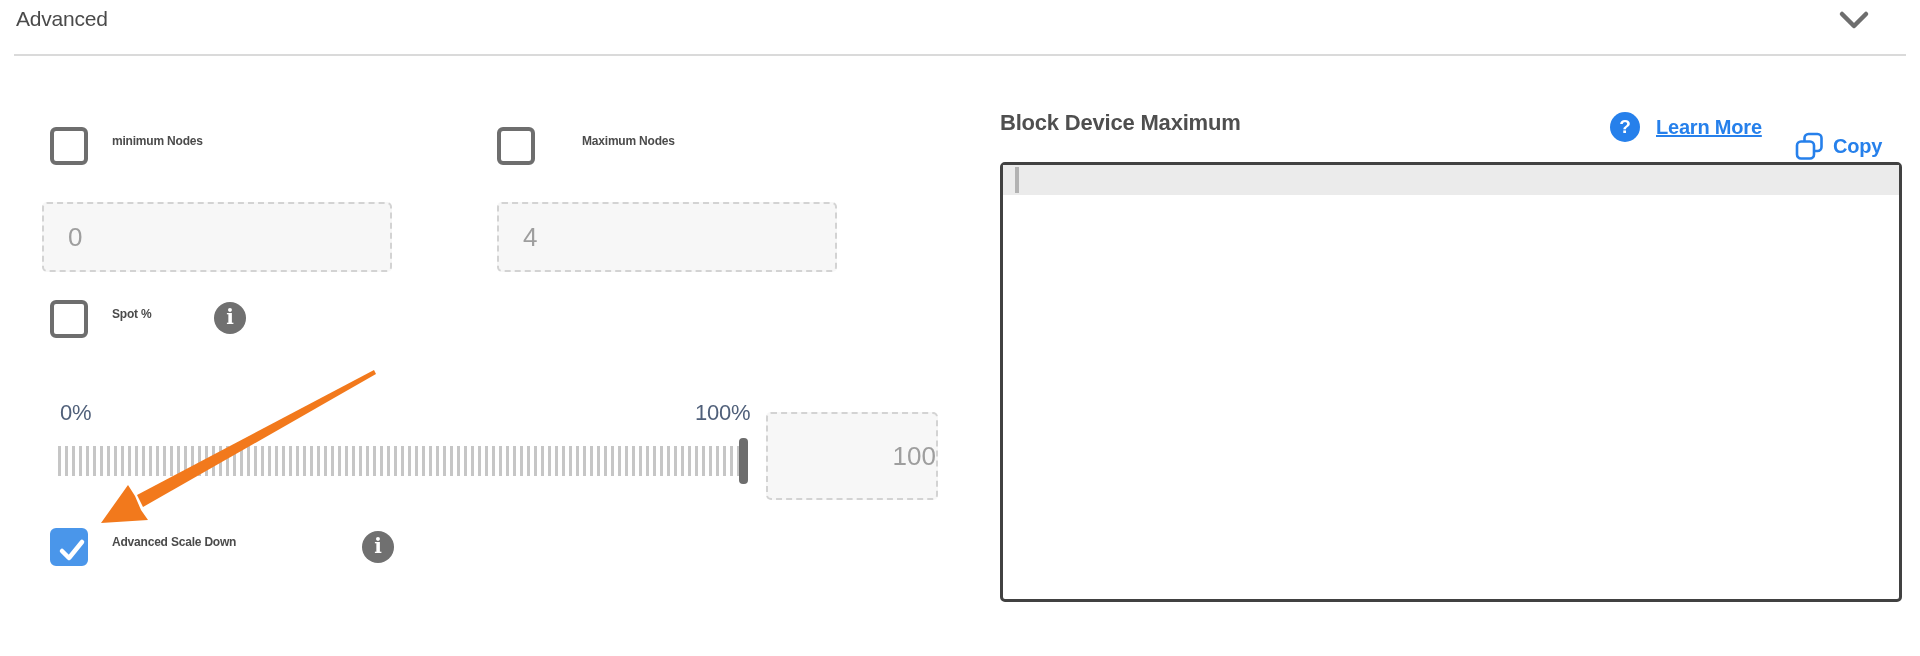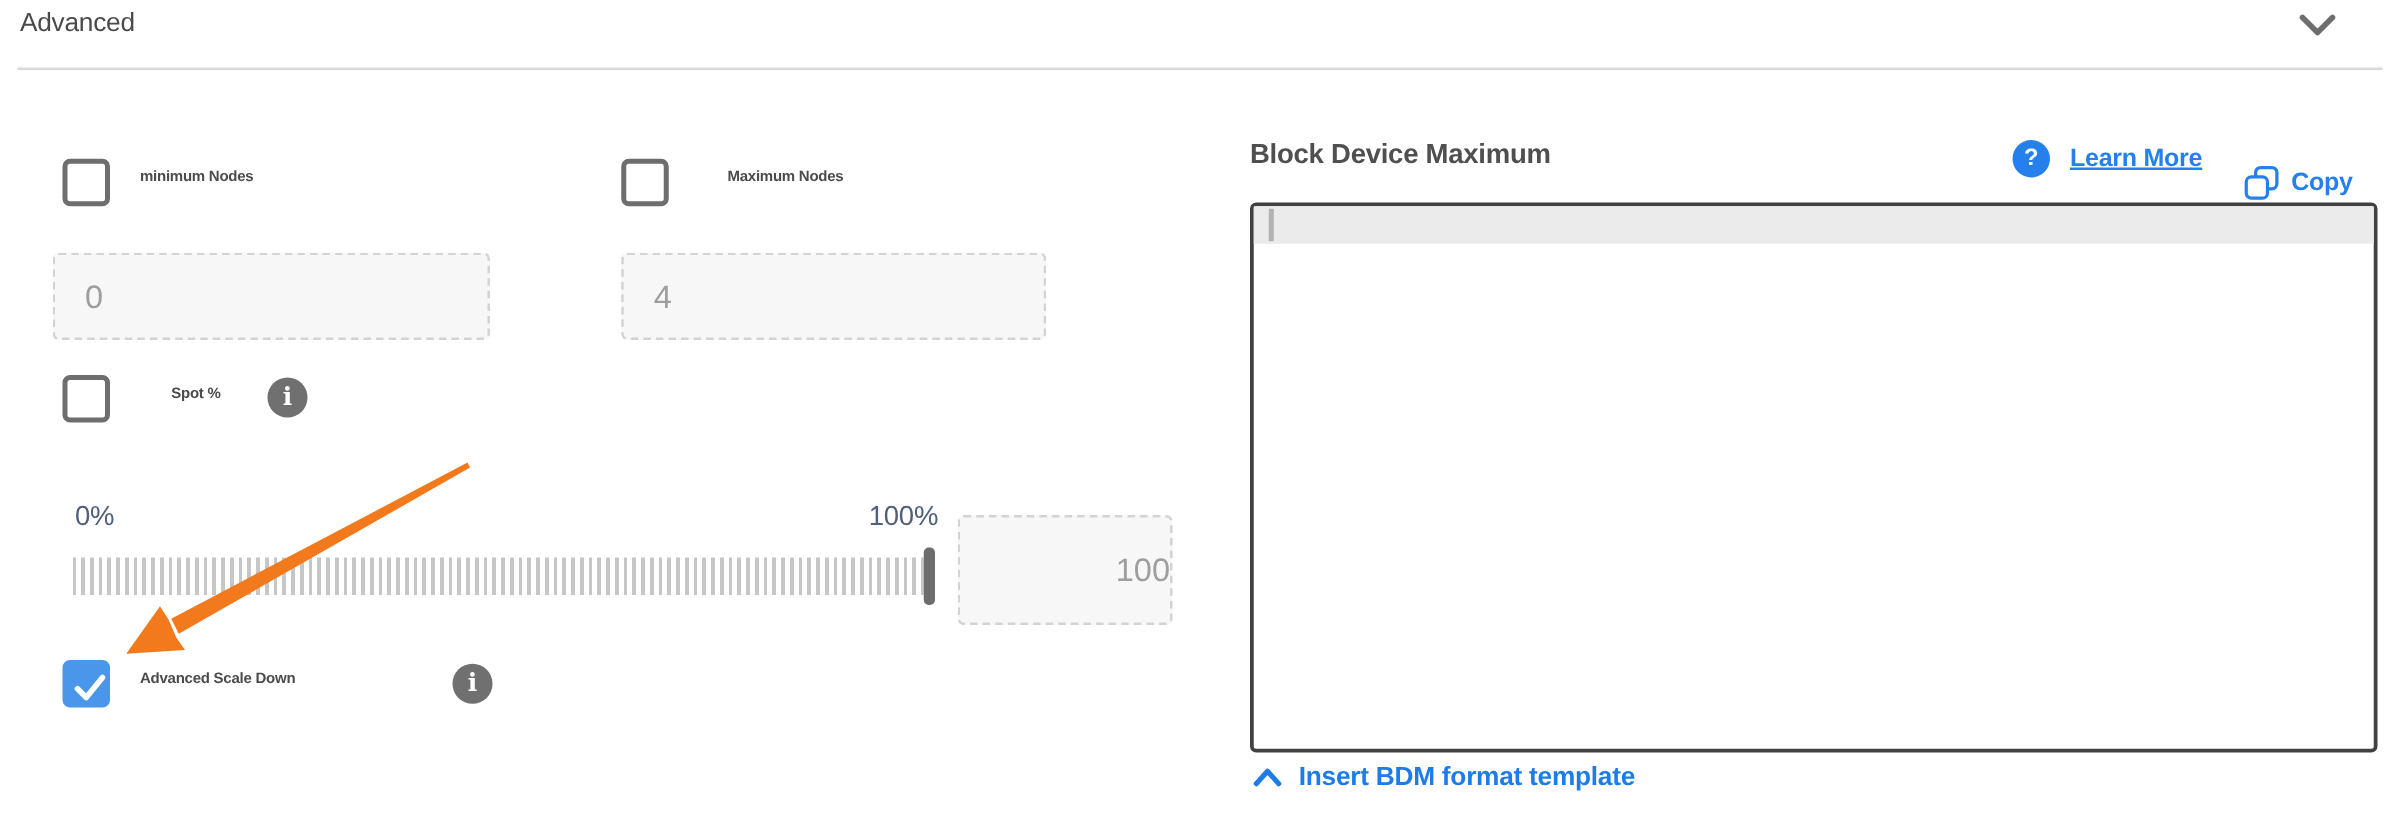--- a/index.html
+++ b/index.html
@@ -68,21 +68,21 @@
 
   <div class="checkbox" style="left:497px;top:127px;">
     
   </div>
   <div class="cb-label" style="left:557px;top:134px;margin-left:25px;">Maximum Nodes</div>
   <input class="dashed-input" style="left: 497px; top: 202px; width: 340px; height: 70px;" type="text" disabled="" placeholder="4">
 
   <div class="checkbox" style="left:50px;top:300px;">
     
   </div>
-  <div class="cb-label" style="left:112px;top:307px;margin-left:25px;">Spot %</div>
+  <div class="cb-label" style="left:112px;top:307px;">Spot %</div>
   <div class="info-icon" style="left:214px;top:302px;">i</div>
 
   <div class="slider-label" style="left:60px;top:400px;">0%</div>
   <div class="slider-label" style="left:695px;top:400px;width:58px;text-align:left;">100%</div>
   <div class="slider-ticks"></div>
   <div class="slider-handle"></div>
   <input class="dashed-input" style="left: 766px; top: 412px; width: 172px; height: 88px; text-align: right;" type="text" disabled="" placeholder="100">
 
   <div class="checkbox checked" style="left:50px;top:528px;">
     <svg class="check" width="38" height="38" viewBox="0 0 38 38">
@@ -112,20 +112,14 @@
     <span class="blue-link" style="margin-left:9px;">Copy</span>
   </div>
 
   <div class="editor">
     <div class="active-line">
       <div class="editor-cursor"></div>
     </div>
     <span></span>
   </div>
 
-  <div class="insert-row">
-    <svg width="24" height="18" viewBox="0 0 24 18">
-      <polyline points="3,14 12,4 21,14" fill="none" stroke="#1d7ce5" stroke-width="4" stroke-linecap="round" stroke-linejoin="round"></polyline>
-    </svg>
-    <span class="blue-link" style="margin-left:13px;">Insert BDM format template</span>
-  </div>
 
 </div>
 
 </body></html>

